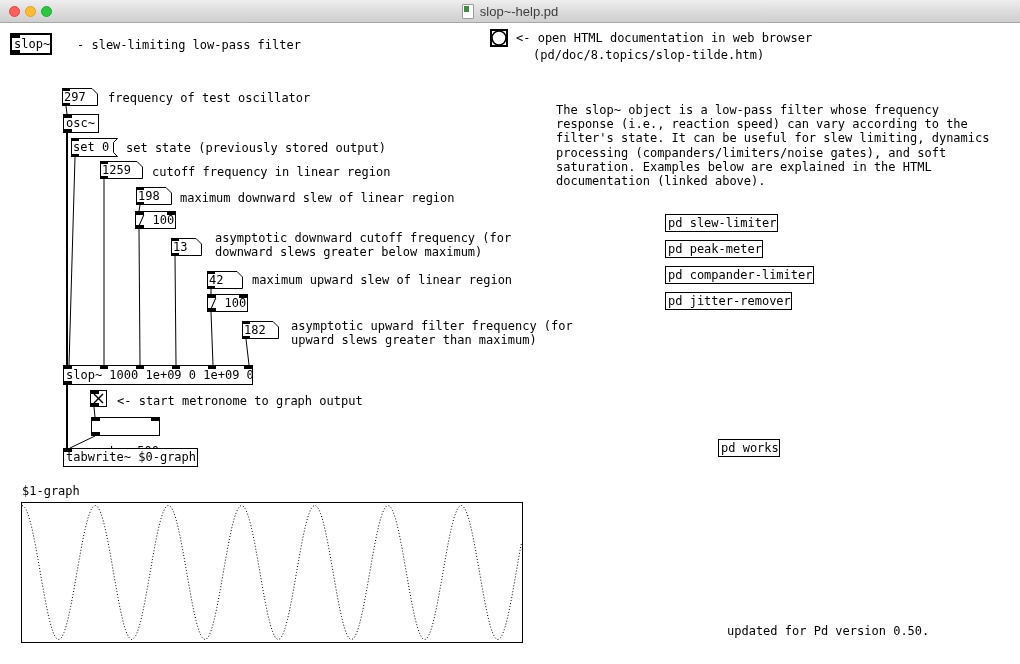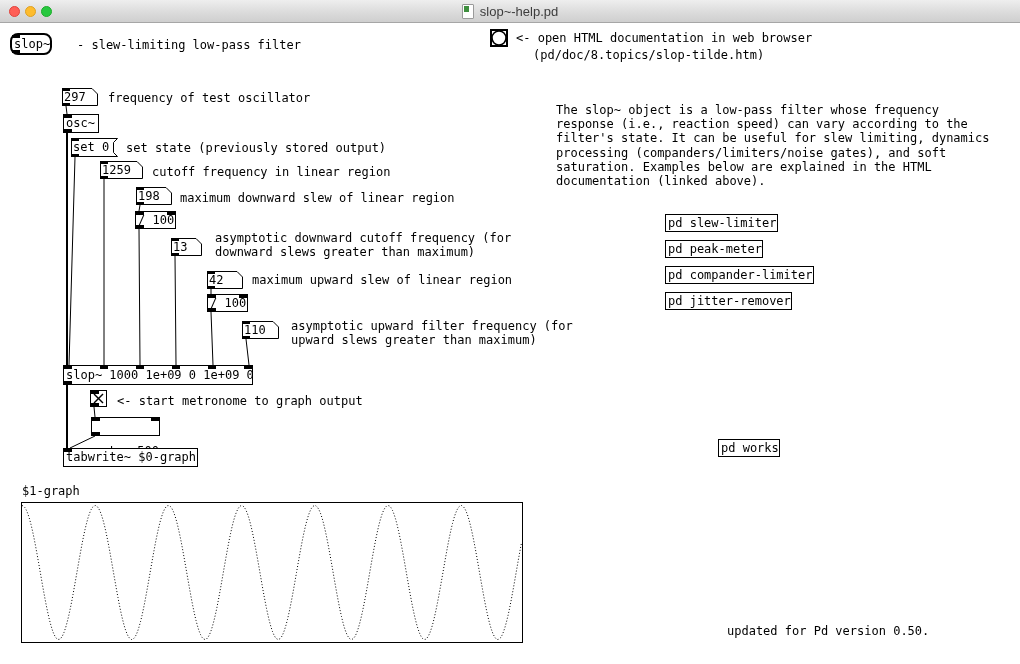--- a/index.html
+++ b/index.html
@@ -21,21 +21,21 @@
   .doc-ico{width:10px;height:13px;background:#fefefe;border:1px solid #9a9a9a;
     border-radius:1px;position:relative;}
   .doc-ico .mark{position:absolute;left:1px;top:1px;width:5px;height:6px;background:#3f8f3f;}
 
   
   .canvas{position:absolute;left:0;top:0;width:1020px;height:664px;background:#fff;}
   #cords{position:absolute;left:0;top:0;z-index:1;}
 
   .node{position:absolute;box-sizing:border-box;z-index:2;background:#fff;}
   .node.obj{border:1px solid #000;}
-  .node.bold{border-width:2px;border-radius:8px;}
+  .node.bold{border-width:2px;}
   .node.sh{background:transparent;border:none;}
   .node svg.shape{position:absolute;left:0;top:0;display:block;}
   .node .lbl{position:absolute;left:2px;top:0;white-space:pre;font-size:12px;color:#000;}
   .nub{position:absolute;width:8px;height:3px;background:#000;z-index:3;}
   .nub.in{top:0;}
   .nub.out{bottom:0;}
 
   .comment{position:absolute;z-index:2;font-size:12px;line-height:14.2px;
     color:#000;white-space:pre;}
 
@@ -135,21 +135,21 @@
     <div class="node obj" style="left: 207px; top: 294px; width: 41px; height: 18px;">
       <span class="lbl" style="line-height: 16px;">/ 100</span>
       <div class="nub in" style="left: 0px;"></div>
       <div class="nub in" style="left: 31px;"></div>
       <div class="nub out" style="left: 0px;"></div>
     </div>
     <div class="node sh" style="left: 242px; top: 321px; width: 37px; height: 18px;">
       <svg class="shape" width="37" height="18">
         <polygon points="0.5,0.5 31,0.5 36.5,6 36.5,17.5 0.5,17.5" fill="#fff" stroke="#000"></polygon>
       </svg>
-      <span class="lbl" style="line-height: 18px;">110</span>
+      <span class="lbl" style="line-height: 18px;">182</span>
       <div class="nub in" style="left: 0px;"></div>
       <div class="nub out" style="left: 0px;"></div>
     </div>
     <div class="node obj" style="left: 63px; top: 365px; width: 190px; height: 20px;">
       <span class="lbl" style="line-height: 18px;">slop~ 1000 1e+09 0 1e+09 0</span>
       <div class="nub in" style="left: 0px;"></div>
       <div class="nub in" style="left: 36px;"></div>
       <div class="nub in" style="left: 72px;"></div>
       <div class="nub in" style="left: 108px;"></div>
       <div class="nub in" style="left: 144px;"></div>
@@ -189,21 +189,21 @@
     <div class="node obj" style="left: 718px; top: 439px; width: 62px; height: 18px;">
       <span class="lbl" style="line-height: 16px;">pd works</span>
     </div>
     <div class="comment" style="left: 77px; top: 38px;"><div>- slew-limiting low-pass filter</div></div>
     <div class="comment" style="left: 516px; top: 31px;"><div>&lt;- open HTML documentation in web browser</div></div>
     <div class="comment" style="left: 533px; top: 48px;"><div>(pd/doc/8.topics/slop-tilde.htm)</div></div>
     <div class="comment" style="left: 108px; top: 91px;"><div>frequency of test oscillator</div></div>
     <div class="comment" style="left: 126px; top: 141px;"><div>set state (previously stored output)</div></div>
     <div class="comment" style="left: 180px; top: 191px;"><div>maximum downward slew of linear region</div></div>
     <div class="comment" style="left: 152px; top: 165px;"><div>cutoff frequency in linear region</div></div>
-    <div class="comment" style="left: 215px; top: 231px;"><div>asymptotic downward cutoff frequency (for</div><div>downward slews greater than maximum)</div></div>
+    <div class="comment" style="left: 215px; top: 231px;"><div>asymptotic downward cutoff frequency (for</div><div>downward slews greater below maximum)</div></div>
     <div class="comment" style="left: 252px; top: 273px;"><div>maximum upward slew of linear region</div></div>
     <div class="comment" style="left: 291px; top: 319px;"><div>asymptotic upward filter frequency (for</div><div>upward slews greater than maximum)</div></div>
     <div class="comment" style="left: 117px; top: 394px;"><div>&lt;- start metronome to graph output</div></div>
     <div class="comment" style="left: 556px; top: 103px;"><div>The slop~ object is a low-pass filter whose frequency</div><div>response (i.e., reaction speed) can vary according to the</div><div>filter's state. It can be useful for slew limiting, dynamics</div><div>processing (companders/limiters/noise gates), and soft</div><div>saturation. Examples below are explained in the HTML</div><div>documentation (linked above).</div></div>
     <div class="comment" style="left: 22px; top: 484px;"><div>$1-graph</div></div>
     <div class="comment" style="left: 727px; top: 624px;"><div>updated for Pd version 0.50.</div></div>
     <div class="graph-frame" style="left: 21px; top: 502px; width: 502px; height: 141px;"><svg width="500" height="139">
         <path d="M0.0 2.5L1.5 3.1L3.0 4.7L4.5 7.4L6.0 11.2L7.5 15.9L9.0 21.5L10.5 27.9L12.0 35.0L13.5 42.7L15.0 50.8L16.5 59.2L18.0 67.8L19.5 76.4L21.0 84.9L22.5 93.1L24.0 101.0L25.5 108.3L27.0 115.0L28.5 120.9L30.0 126.0L31.5 130.2L33.0 133.3L34.5 135.4L36.0 136.4L37.5 136.3L39.0 135.1L40.5 132.8L42.0 129.4L43.5 125.1L45.0 119.8L46.5 113.7L48.0 106.9L49.5 99.5L51.0 91.5L52.5 83.2L54.0 74.7L55.5 66.1L57.0 57.5L58.5 49.2L60.0 41.1L61.5 33.6L63.0 26.6L64.5 20.4L66.0 14.9L67.5 10.4L69.0 6.8L70.5 4.3L72.0 2.9L73.5 2.5L75.0 3.3L76.5 5.2L78.0 8.1L79.5 12.0L81.0 16.9L82.5 22.7L84.0 29.3L85.5 36.5L87.0 44.2L88.5 52.4L90.0 60.9L91.5 69.5L93.0 78.1L94.5 86.5L96.0 94.7L97.5 102.5L99.0 109.7L100.5 116.2L102.0 122.0L103.5 126.9L105.0 130.9L106.5 133.8L108.0 135.7L109.5 136.5L111.0 136.2L112.5 134.7L114.0 132.2L115.5 128.7L117.0 124.1L118.5 118.7L120.0 112.5L121.5 105.5L123.0 98.0L124.5 89.9L126.0 81.6L127.5 73.0L129.0 64.4L130.5 55.9L132.0 47.6L133.5 39.6L135.0 32.2L136.5 25.3L138.0 19.2L139.5 14.0L141.0 9.6L142.5 6.2L144.0 3.9L145.5 2.7L147.0 2.6L148.5 3.6L150.0 5.7L151.5 8.8L153.0 12.9L154.5 18.0L156.0 23.9L157.5 30.6L159.0 37.9L160.5 45.8L162.0 54.0L163.5 62.5L165.0 71.1L166.5 79.7L168.0 88.1L169.5 96.3L171.0 103.9L172.5 111.0L174.0 117.4L175.5 123.0L177.0 127.8L178.5 131.5L180.0 134.3L181.5 135.9L183.0 136.5L184.5 136.0L186.0 134.3L187.5 131.6L189.0 127.9L190.5 123.1L192.0 117.5L193.5 111.2L195.0 104.1L196.5 96.4L198.0 88.3L199.5 79.9L201.0 71.3L202.5 62.7L204.0 54.2L205.5 46.0L207.0 38.1L208.5 30.8L210.0 24.1L211.5 18.1L213.0 13.0L214.5 8.9L216.0 5.7L217.5 3.6L219.0 2.6L220.5 2.7L222.0 3.9L223.5 6.2L225.0 9.5L226.5 13.8L228.0 19.1L229.5 25.2L231.0 32.0L232.5 39.4L234.0 47.4L235.5 55.7L237.0 64.2L238.5 72.8L240.0 81.4L241.5 89.8L243.0 97.8L244.5 105.4L246.0 112.3L247.5 118.6L249.0 124.0L250.5 128.6L252.0 132.1L253.5 134.7L255.0 136.1L256.5 136.5L258.0 135.7L259.5 133.9L261.0 130.9L262.5 127.0L264.0 122.1L265.5 116.4L267.0 109.8L268.5 102.6L270.0 94.9L271.5 86.7L273.0 78.2L274.5 69.6L276.0 61.0L277.5 52.6L279.0 44.4L280.5 36.6L282.0 29.4L283.5 22.8L285.0 17.1L286.5 12.1L288.0 8.2L289.5 5.2L291.0 3.3L292.5 2.5L294.0 2.8L295.5 4.3L297.0 6.8L298.5 10.3L300.0 14.8L301.5 20.2L303.0 26.5L304.5 33.4L306.0 41.0L307.5 49.0L309.0 57.3L310.5 65.9L312.0 74.5L313.5 83.0L315.0 91.4L316.5 99.3L318.0 106.8L319.5 113.6L321.0 119.7L322.5 125.0L324.0 129.4L325.5 132.7L327.0 135.0L328.5 136.3L330.0 136.4L331.5 135.4L333.0 133.4L334.5 130.3L336.0 126.1L337.5 121.1L339.0 115.1L340.5 108.5L342.0 101.1L343.5 93.3L345.0 85.1L346.5 76.6L348.0 68.0L349.5 59.4L351.0 50.9L352.5 42.8L354.0 35.2L355.5 28.1L357.0 21.6L358.5 16.0L360.0 11.3L361.5 7.5L363.0 4.8L364.5 3.1L366.0 2.5L367.5 3.0L369.0 4.7L370.5 7.4L372.0 11.1L373.5 15.8L375.0 21.4L376.5 27.8L378.0 34.8L379.5 42.5L381.0 50.6L382.5 59.0L384.0 67.6L385.5 76.2L387.0 84.7L388.5 93.0L390.0 100.8L391.5 108.2L393.0 114.9L394.5 120.8L396.0 125.9L397.5 130.1L399.0 133.3L400.5 135.4L402.0 136.4L403.5 136.3L405.0 135.1L406.5 132.8L408.0 129.5L409.5 125.2L411.0 120.0L412.5 113.9L414.0 107.1L415.5 99.6L417.0 91.7L418.5 83.4L420.0 74.9L421.5 66.3L423.0 57.7L424.5 49.3L426.0 41.3L427.5 33.7L429.0 26.7L430.5 20.5L432.0 15.0L433.5 10.5L435.0 6.9L436.5 4.3L438.0 2.9L439.5 2.5L441.0 3.3L442.5 5.1L444.0 8.0L445.5 11.9L447.0 16.8L448.5 22.6L450.0 29.1L451.5 36.3L453.0 44.0L454.5 52.2L456.0 60.7L457.5 69.3L459.0 77.9L460.5 86.3L462.0 94.5L463.5 102.3L465.0 109.5L466.5 116.1L468.0 121.9L469.5 126.8L471.0 130.8L472.5 133.8L474.0 135.7L475.5 136.5L477.0 136.2L478.5 134.8L480.0 132.3L481.5 128.8L483.0 124.2L484.5 118.8L486.0 112.6L487.5 105.7L489.0 98.1L490.5 90.1L492.0 81.8L493.5 73.2L495.0 64.6L496.5 56.0L498.0 47.7L499.5 39.8" fill="none" stroke="#000000" stroke-width="1" stroke-dasharray="1 2"></path>
       </svg></div>
   </div>

